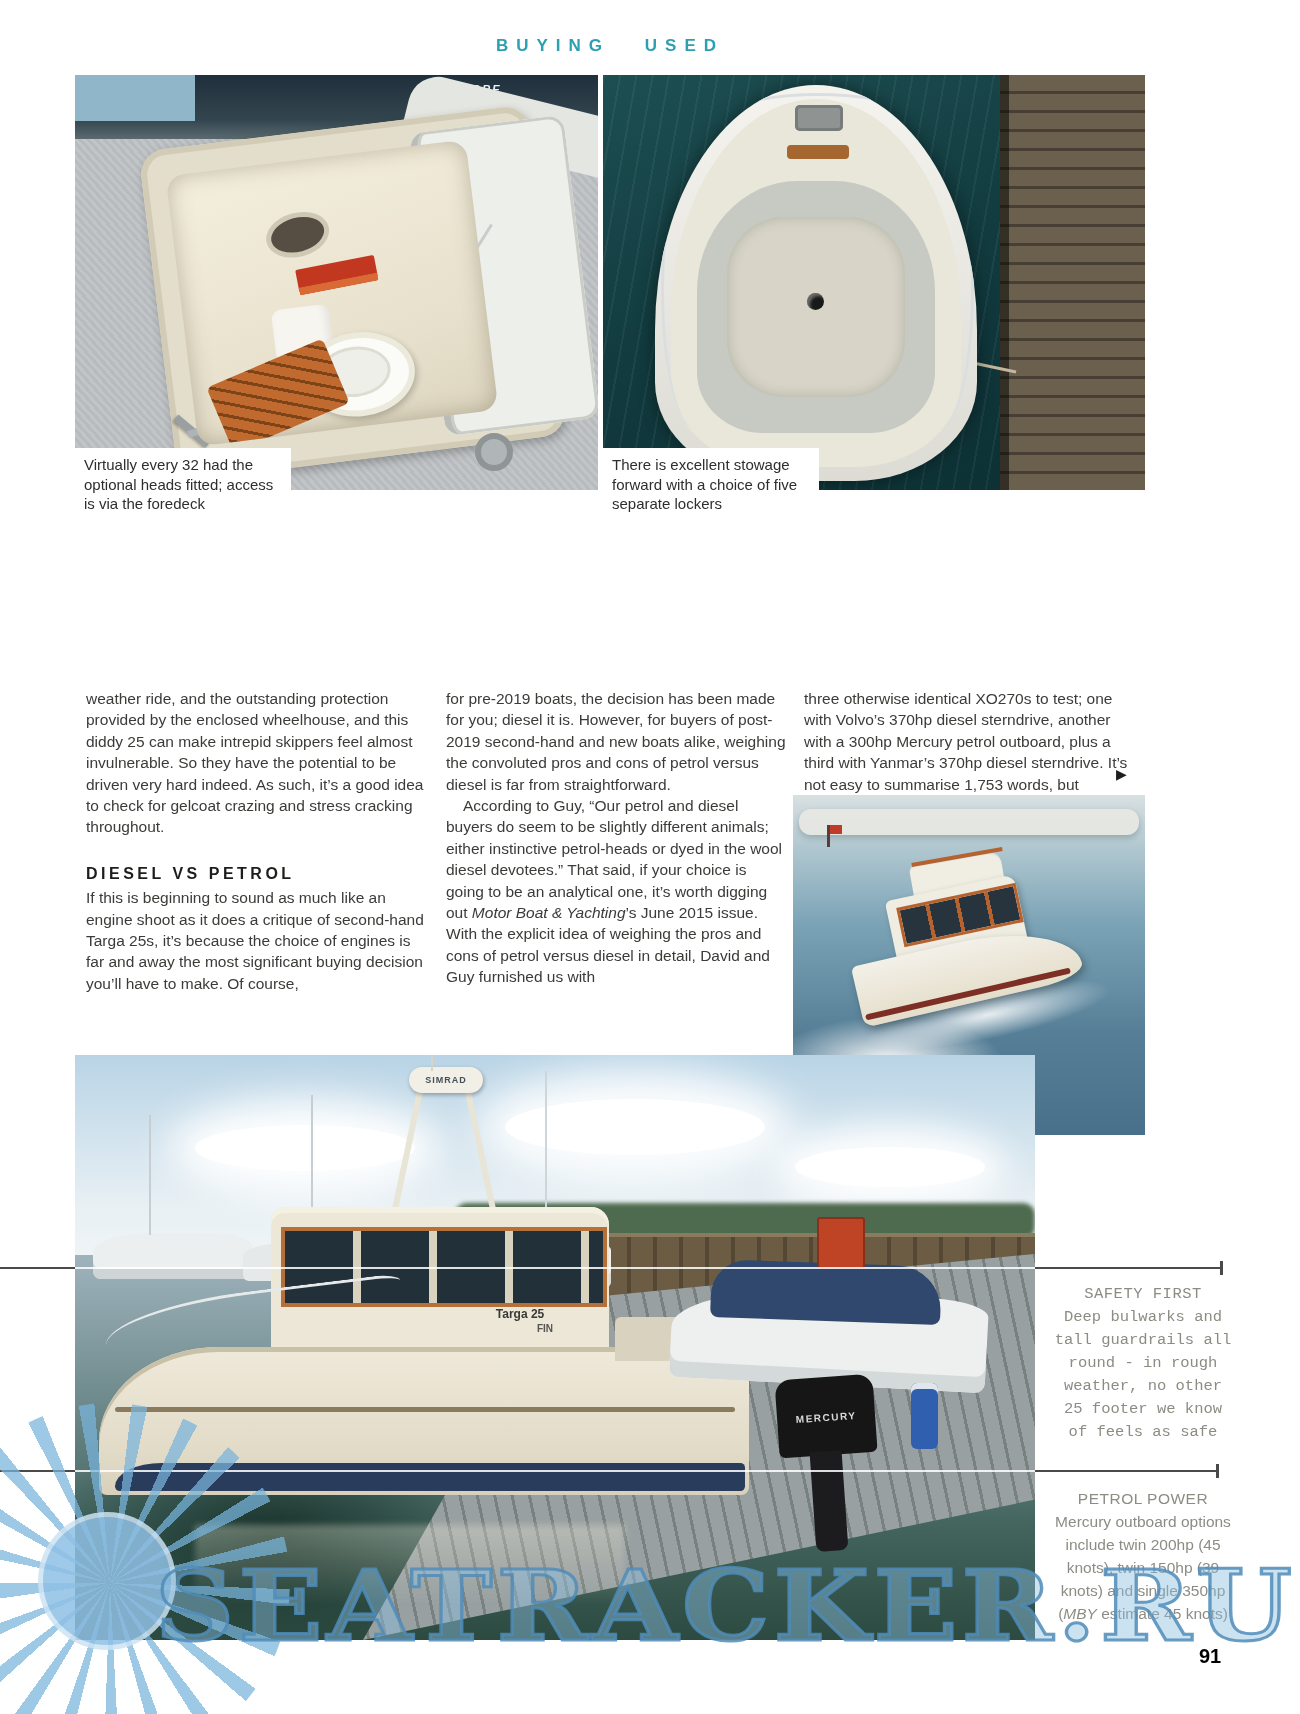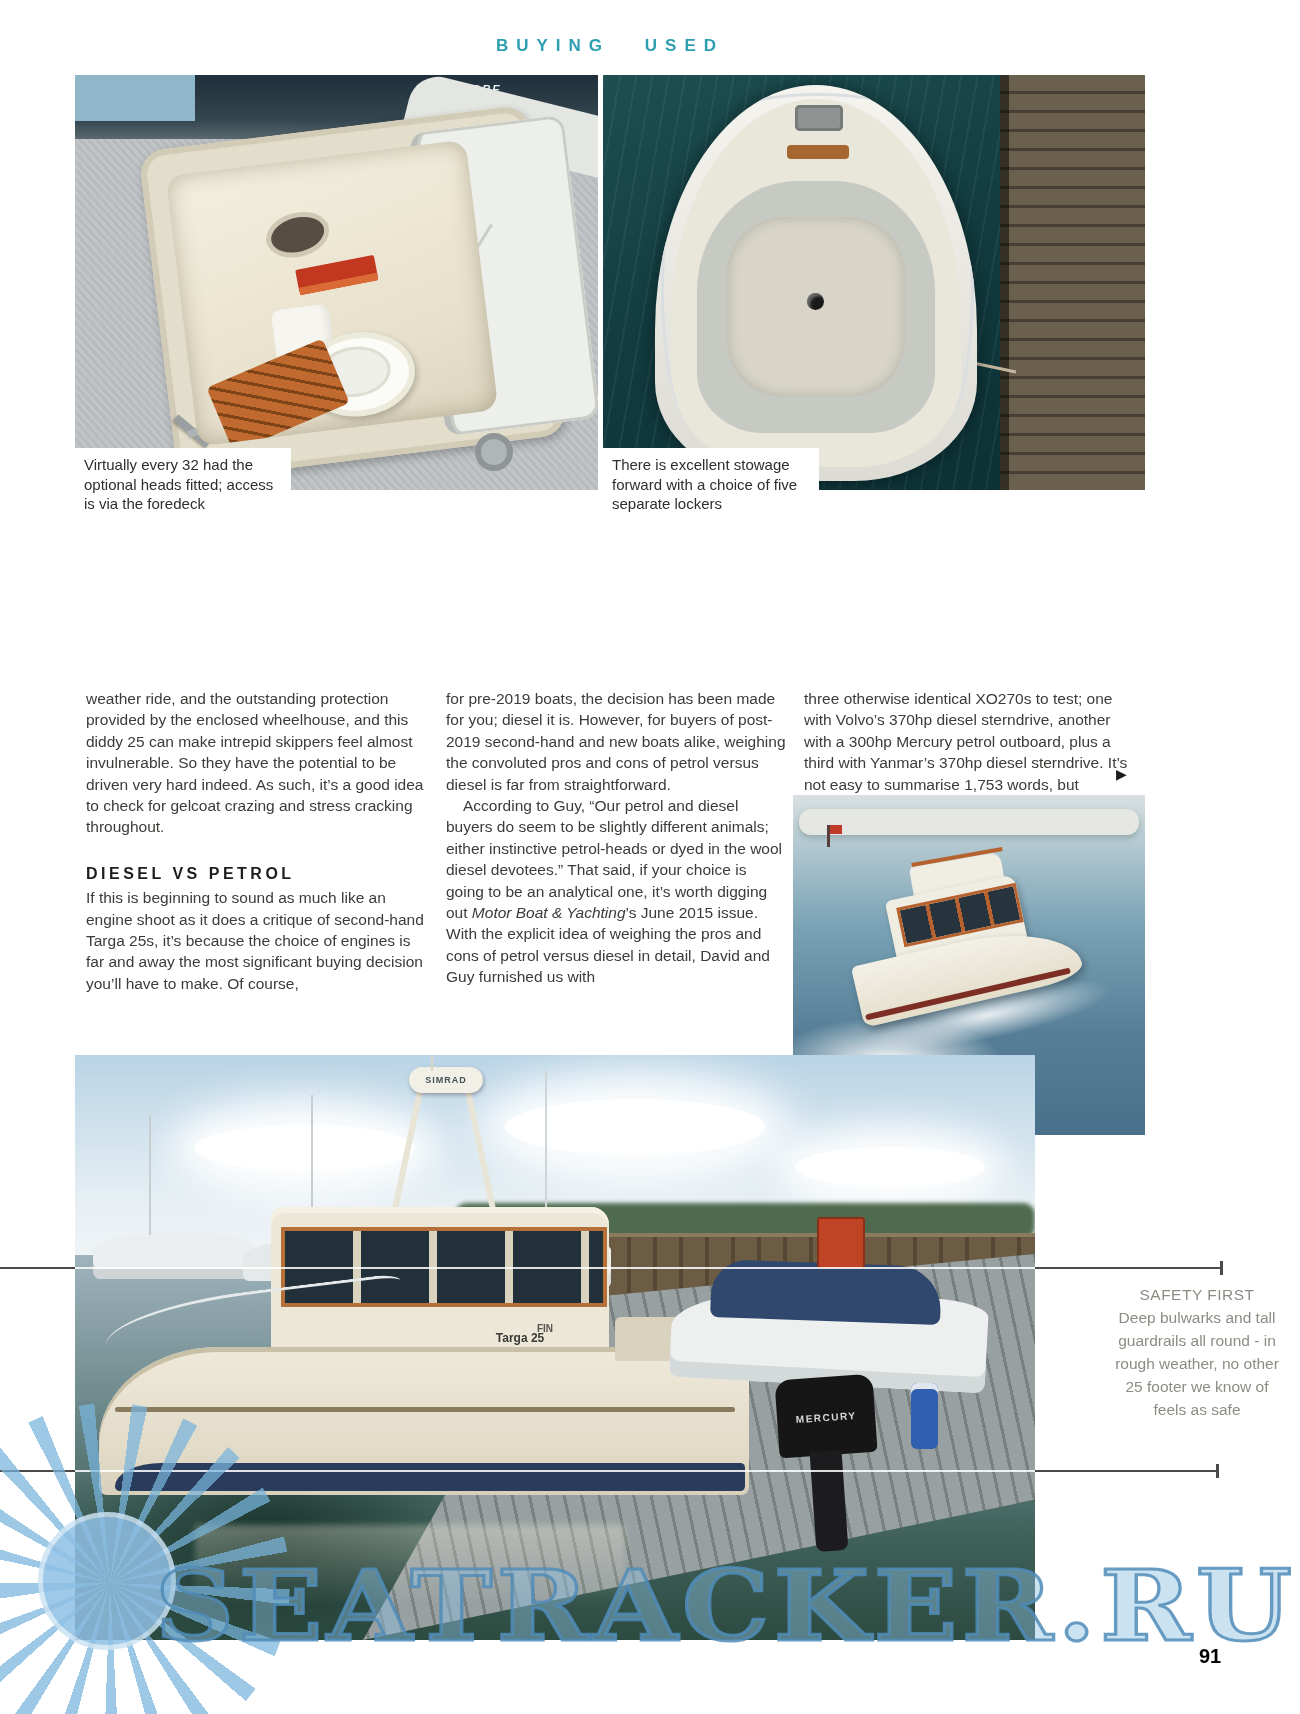--- a/index.html
+++ b/index.html
@@ -193,21 +193,21 @@
          background:#f2efe6;border-radius:13px;box-shadow:1px 2px 4px rgba(0,0,0,.3);text-align:center;
          font-size:9px;font-weight:bold;color:#44505a;line-height:26px;letter-spacing:1px;">
       <span>SIMRAD</span>
     </div>
     <div class="a" style="left:356px;top:-6px;width:2px;height:22px;background:#d8d4c6;"></div>
     <div class="a" style="left:196px;top:152px;width:338px;height:150px;
          background:#ece7d7;border-radius:14px 18px 0 0;box-shadow:inset 0 6px 0 #f4f0e2;"></div>
     <div class="a" style="left:206px;top:172px;width:318px;height:72px;
          background:repeating-linear-gradient(90deg,#22303a 0 68px,#d9d2bf 68px 76px);border:4px solid #b5703a;"></div>
     <div class="a" style="left:400px;top:252px;width:90px;
-         font-size:12px;font-weight:bold;color:#3a3a36;text-align:center;margin-top:24px;">
+         font-size:12px;font-weight:bold;color:#3a3a36;text-align:center;">
       <span>Targa 25</span>
     </div>
     <div class="a" style="left:412px;top:268px;width:66px;
          font-size:10px;font-weight:bold;color:#55554f;text-align:right;">
       <span>FIN</span>
     </div>
     <div class="a" style="left:30px;top:236px;width:300px;height:70px;
          border-top:3px solid #e5e9ea;border-radius:50% 10% 0 0;transform:rotate(-7deg);"></div>
     <div class="a" style="left:24px;top:292px;width:650px;height:148px;
          background:linear-gradient(#efe9da,#e2dbc8 70%,#d8d0ba);
@@ -241,23 +241,29 @@
   <div class="lead" style="left:0;top:1267px;width:75px;background:#4a4a48;"></div>
   <div class="lead" style="left:75px;top:1267px;width:960px;background:rgba(255,255,255,.85);"></div>
   <div class="lead" style="left:1035px;top:1267px;width:187px;background:#4a4a48;"></div>
   <div class="tick" style="left:1220px;top:1261px;"></div>
 
   <div class="lead" style="left:0;top:1470px;width:75px;background:#4a4a48;"></div>
   <div class="lead" style="left:75px;top:1470px;width:960px;background:rgba(255,255,255,.85);"></div>
   <div class="lead" style="left:1035px;top:1470px;width:183px;background:#4a4a48;"></div>
   <div class="tick" style="left:1216px;top:1464px;"></div>
 
-  <div class="note" style="left:1107px;top:1283px;">
+  <div class="note" style="left:1053px;top:1283px;font-family:Liberation Mono, monospace;">
     <div style="letter-spacing:.5px;">SAFETY FIRST</div>
     <div>Deep bulwarks and tall guardrails all round - in rough weather, no other 25 footer we know of feels as safe</div>
+  </div>
+  <div class="note" style="left:1055px;top:1487px;width:176px;">
+    <div style="letter-spacing:.5px;">PETROL POWER</div>
+    <div>
+      <span>Mercury outboard options include twin 200hp (45 knots), twin 150hp (39 knots) and single 350hp (</span><i>MBY</i><span> estimate 45 knots)</span>
+    </div>
   </div>
 
   <div id="page-number">91</div>
   <div id="sun-rays"></div>
   <div id="sun-disc"></div>
   <div id="watermark">SEATRACKER.RU</div>
 
 </div>
 
 </body></html>

